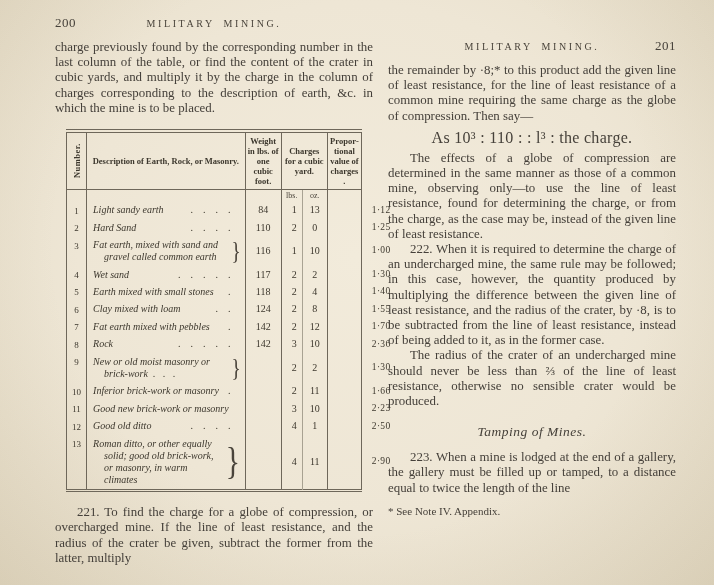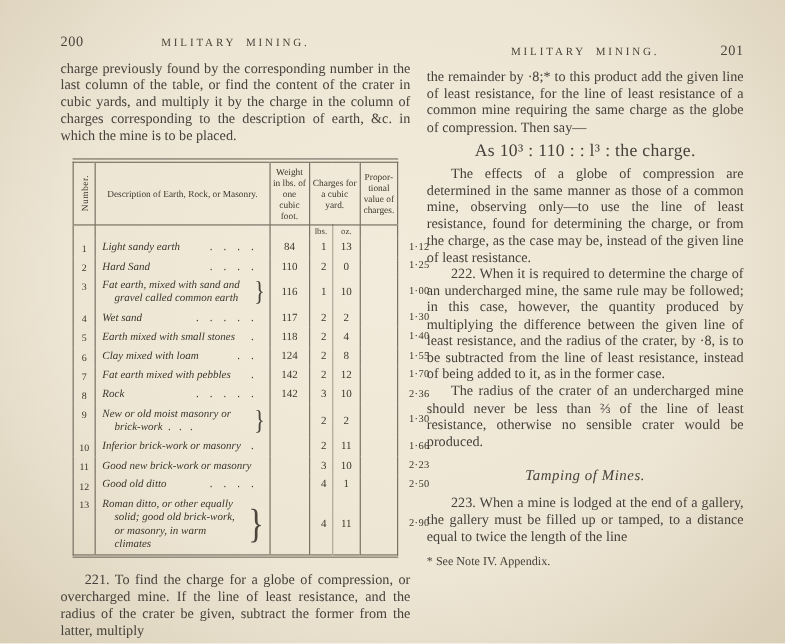--- a/index.html
+++ b/index.html
@@ -10,21 +10,21 @@
     position: relative;
     background: radial-gradient(ellipse at 50% 44%, #f2ebdb 0%, #eee6d5 55%, #e4dbc5 100%);
     font-family: "Liberation Serif", "DejaVu Serif", serif;
     color: #46413a;
   }
   .vignette {
     position: absolute; inset: 0; pointer-events: none;
     background: radial-gradient(ellipse at 50% 42%, rgba(255,255,255,0) 60%, rgba(150,130,95,0.14) 100%);
   }
   .page { position: absolute; }
-  .page-left  { left: 55px;  top: 30px; width: 318px; }
+  .page-left  { left: 55px;  top: 15px; width: 318px; }
   .page-right { left: 388px; top: 38px; width: 288px; }
 
   .page-header {
     display: grid; grid-template-columns: 44px 1fr 44px;
     align-items: baseline; margin-bottom: 9px;
   }
   .page-num { font-size: 13px; letter-spacing: 0.5px; }
   .running-head {
     text-align: center; font-size: 10px; letter-spacing: 2.6px;
     word-spacing: 4px; color: #4a443b;
@@ -47,21 +47,21 @@
   }
   table.mine-table {
     border-collapse: collapse; table-layout: fixed;
     width: 296px; color: #3c372d;
     border: 1px solid #6e675a;
   }
   .w-num { width: 20px; } .w-desc { width: 158px; } .w-wt { width: 36px; }
   .w-lbs { width: 21px; } .w-oz  { width: 25px; }  .w-val { width: 34px; }
 
   th {
-    font-weight: normal; font-size: 8.5px; line-height: 1.18;
+    font-weight: bold; font-size: 8.5px; line-height: 1.18;
     text-align: center; vertical-align: middle;
     padding: 3px 2px; border-bottom: 1px solid #6e675a;
     overflow-wrap: break-word;
   }
   th.col-num .vert {
     writing-mode: vertical-rl; transform: rotate(180deg);
     margin: 0 auto; letter-spacing: 0.5px; font-size: 8.5px;
   }
   .b-r  { border-right: 1px solid #6e675a; }
   .b-rl { border-right: 1px solid rgba(110,103,90,0.55); }

